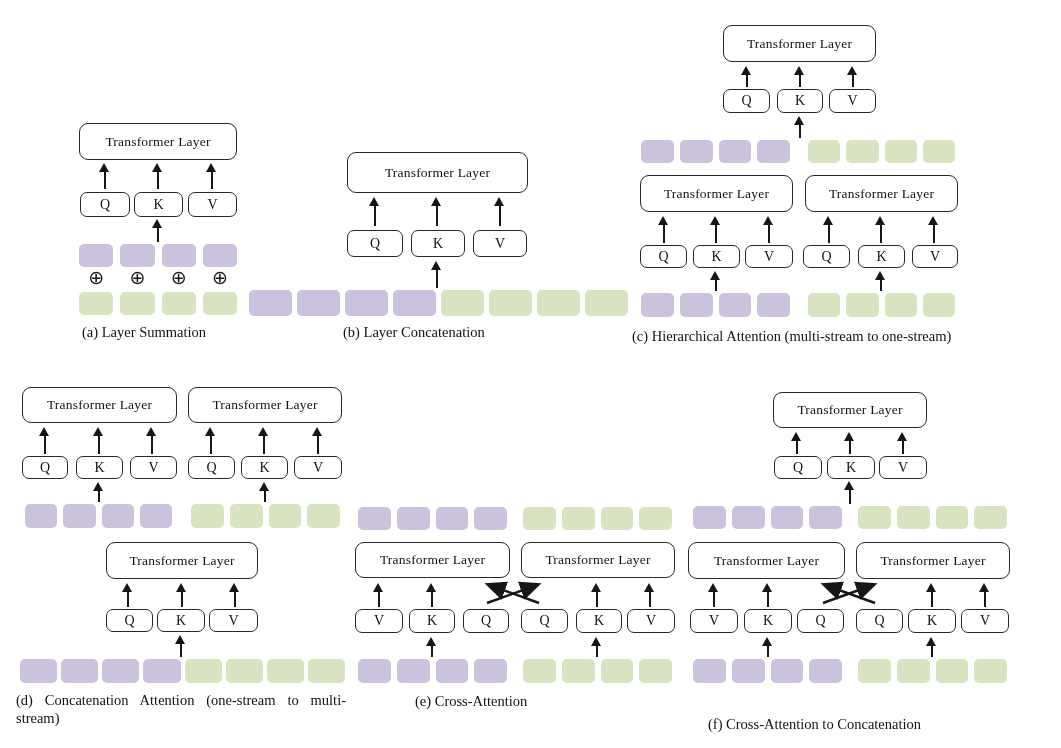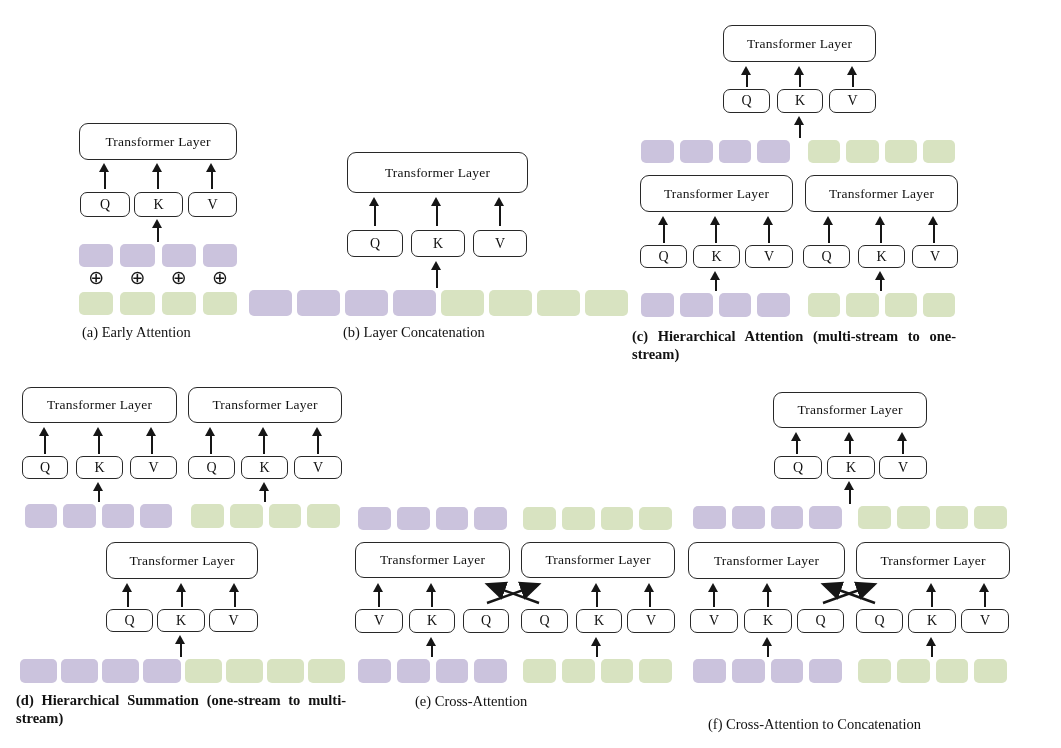--- a/index.html
+++ b/index.html
@@ -32,21 +32,21 @@
     border-left:5.8px solid transparent;border-right:5.8px solid transparent;
     border-bottom:9.5px solid var(--line,#161616);
   }
   .trow{position:absolute;display:flex;gap:7px;}
   .tok{flex:1;border-radius:5px;}
   .tok.purple{background:var(--purple,#cbc3dd);}
   .tok.green{background:var(--green,#d8e3c1);}
   .oprow{position:absolute;display:flex;gap:7px;}
   .op{flex:1;text-align:center;font-family:"DejaVu Sans",sans-serif;font-size:19px;line-height:21px;color:var(--line,#161616);}
   .cap{position:absolute;font-size:14.5px;line-height:17.5px;white-space:nowrap;}
-  .cap.wrap{white-space:normal;text-align:justify;font-weight:bold;}
+  .cap.wrap{white-space:normal;text-align:justify;}
   .xsvg{position:absolute;color:var(--line,#161616);}
 </style>
 </head>
 <body>
 
 <div class="canvas">
 
   
   <div class="grp">
     <div class="tl" style="left:79px;top:123px;width:158px;height:37px">Transformer Layer</div>
@@ -68,21 +68,21 @@
       <span class="op">⊕</span>
       <span class="op">⊕</span>
       <span class="op">⊕</span>
     </div>
     <div class="trow" style="left:79px;top:292px;width:158px;height:23px">
         <div class="tok green"></div>
         <div class="tok green"></div>
         <div class="tok green"></div>
         <div class="tok green"></div>
       </div>
-    <div class="cap" style="left:82px;top:324px">(a) Early Attention</div>
+    <div class="cap" style="left:82px;top:324px">(a) Layer Summation</div>
   </div>
 
   
   <div class="grp">
     <div class="tl" style="left:347px;top:152px;width:181px;height:41px">Transformer Layer</div>
     <div class="arrow" style="left:369px;top:197px;height:29px"></div>
     <div class="arrow" style="left:431px;top:197px;height:29px"></div>
     <div class="arrow" style="left:494px;top:197px;height:29px"></div>
     <div class="qk" style="left:347px;top:230px;width:56px;height:27px">Q</div>
     <div class="qk" style="left:411px;top:230px;width:54px;height:27px">K</div>
@@ -195,21 +195,21 @@
     <div class="trow" style="left:20px;top:659px;width:325px;height:24px;gap:4px">
         <div class="tok purple"></div>
         <div class="tok purple"></div>
         <div class="tok purple"></div>
         <div class="tok purple"></div>
         <div class="tok green"></div>
         <div class="tok green"></div>
         <div class="tok green"></div>
         <div class="tok green"></div>
       </div>
-    <div class="cap wrap" style="left:16px;top:692px;width:330px">(d) Hierarchical Summation (one-stream to multi-stream)</div>
+    <div class="cap wrap" style="left:16px;top:692px;width:330px">(d) Concatenation Attention (one-stream to multi-stream)</div>
   </div>
 
   
   <div class="grp">
     <div class="trow" style="left:358px;top:507px;width:149px;height:23px;gap:6px">
         <div class="tok purple"></div>
         <div class="tok purple"></div>
         <div class="tok purple"></div>
         <div class="tok purple"></div>
       </div>

